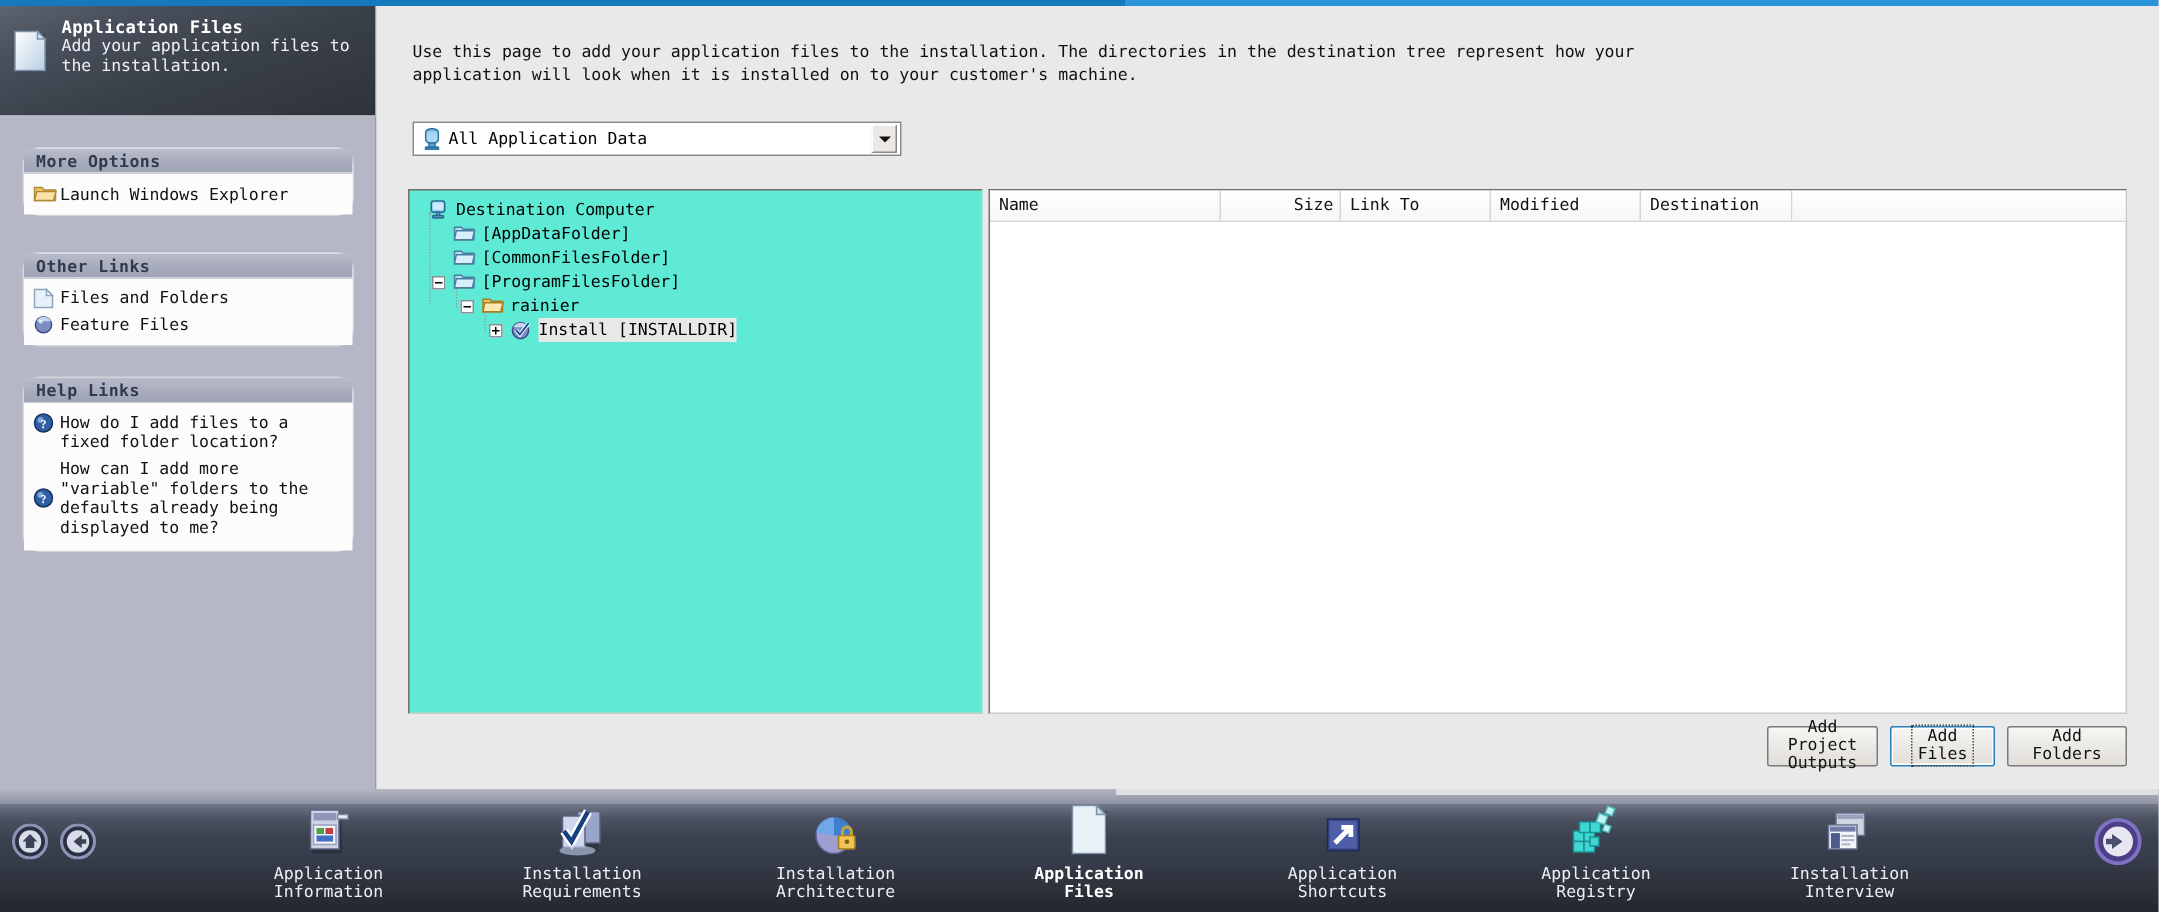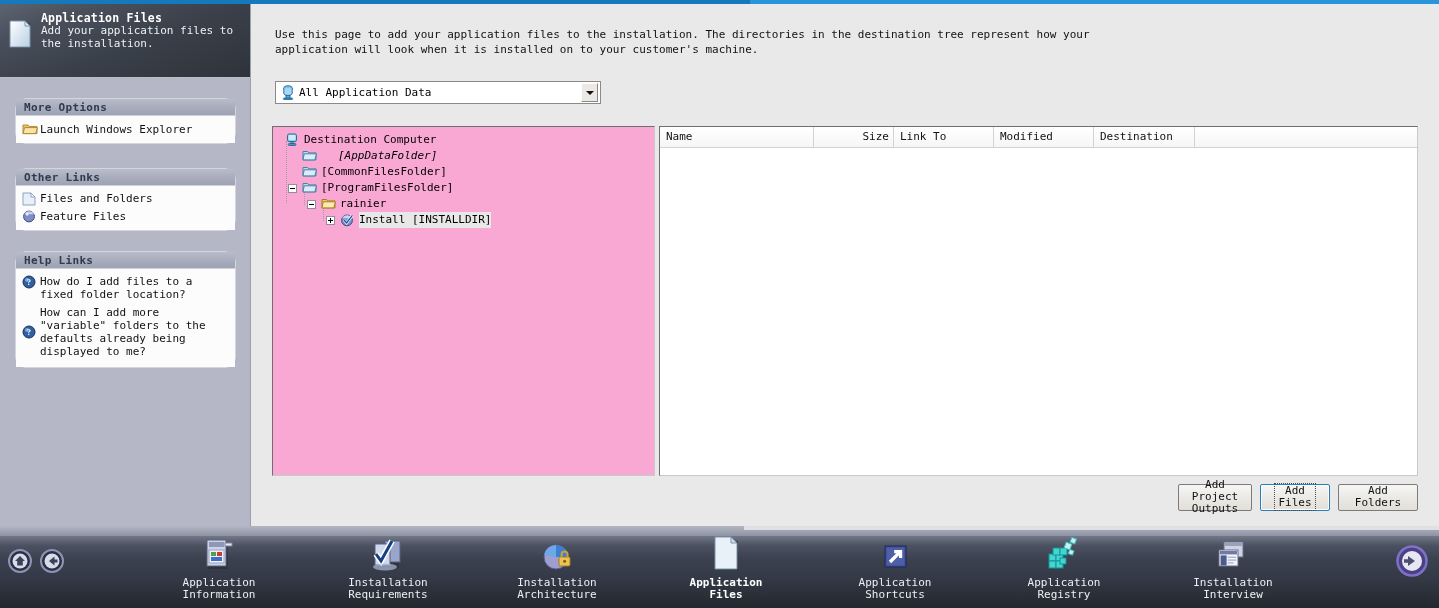--- a/index.html
+++ b/index.html
@@ -67,21 +67,21 @@
   .combo .arrowbox{
     width:17px;height:19px;margin-right:2px;background:#ece9e4;
     border:1px solid #fdfdfd;border-right-color:#888;border-bottom-color:#888;
     display:flex;align-items:center;justify-content:center;box-sizing:border-box;
   }
   .combo .arrowbox i{display:block;width:0;height:0;border-left:4px solid transparent;
     border-right:4px solid transparent;border-top:4px solid #111;}
 
   .treepane{
     position:absolute;left:21px;top:122px;width:383px;height:350px;
-    background:#f9a8d4;border:1px solid #6f6f6f;border-right-color:#c9c9c9;border-bottom-color:#c9c9c9;
+    background:#5eead4;border:1px solid #6f6f6f;border-right-color:#c9c9c9;border-bottom-color:#c9c9c9;
     box-sizing:border-box;overflow:hidden;
   }
   .listpane{
     position:absolute;left:408px;top:122px;width:759px;height:350px;
     background:#fff;border:1px solid #6f6f6f;border-right-color:#c9c9c9;border-bottom-color:#c9c9c9;
     box-sizing:border-box;overflow:hidden;
   }
   .lhead{display:flex;height:20px;background:#ffffff;border-bottom:1px solid #d3d3d3;}
   .lhead .hc{
     font-size:11px;color:#111;line-height:19px;padding-left:6px;box-sizing:border-box;
@@ -268,21 +268,21 @@
           <span class="tx" style="left:25px;">Destination Computer</span>
         </div>
 
         <div class="tr">
           <span class="ic" style="left:23px;">
             <svg width="15" height="13" viewBox="0 0 15 13">
               <path d="M1 2.5 h4.6 l1.2 1.4 H14 v7 H1 z" fill="#b9dbf0" stroke="#4a7fa5"></path>
               <path d="M2.2 4.8 H14.4 L12.8 10.9 H1 z" fill="#d9eefb" stroke="#4a7fa5"></path>
             </svg>
           </span>
-          <span class="tx" style="left:59px;font-style:italic;">[AppDataFolder]</span>
+          <span class="tx" style="left:42px;">[AppDataFolder]</span>
         </div>
 
         <div class="tr">
           <span class="ic" style="left:23px;">
             <svg width="15" height="13" viewBox="0 0 15 13">
               <path d="M1 2.5 h4.6 l1.2 1.4 H14 v7 H1 z" fill="#b9dbf0" stroke="#4a7fa5"></path>
               <path d="M2.2 4.8 H14.4 L12.8 10.9 H1 z" fill="#d9eefb" stroke="#4a7fa5"></path>
             </svg>
           </span>
           <span class="tx" style="left:42px;">[CommonFilesFolder]</span>

